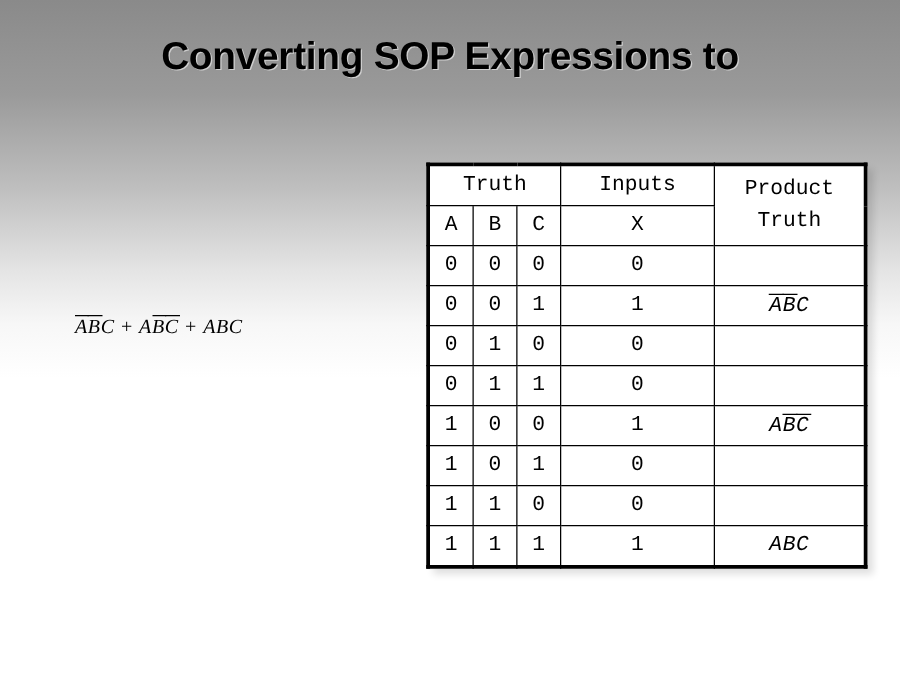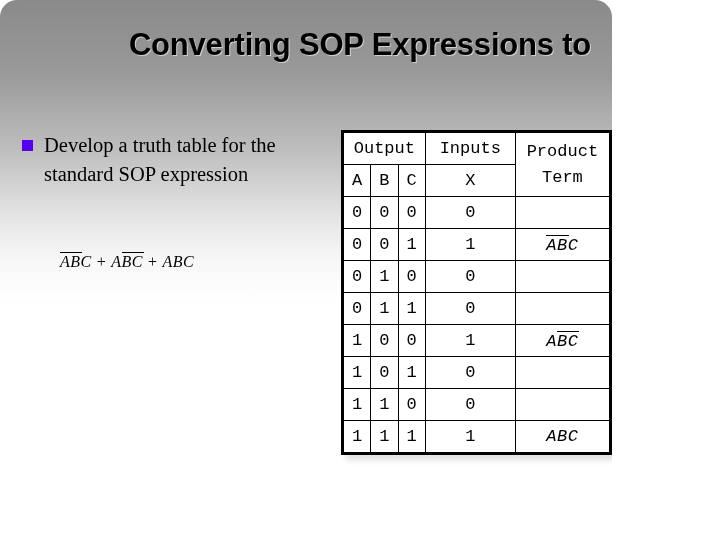--- a/index.html
+++ b/index.html
@@ -9,32 +9,31 @@
   body {
     width: 720px;
     height: 540px;
     overflow: hidden;
     font-family: "Liberation Serif", serif;
     background: #ffffff;
   }
 
   #slide {
     position: relative;
-    width: 612px;
+    width: 720px;
     height: 540px;
     background: linear-gradient(to bottom,
                 #8a8a8a 0%,
                 #9a9a9a 14%,
                 #bfbfbf 28%,
                 #e4e4e4 40%,
                 #f7f7f7 48%,
                 #ffffff 56%,
                 #ffffff 100%);
     overflow: hidden;
-    border-radius: 17px;
   }
 
   
   #title {
     position: absolute;
     left: 0;
     top: 26px;
     width: 720px;
     text-align: center;
     font-family: "Liberation Sans", sans-serif;
@@ -147,38 +146,32 @@
 </style>
 </head>
 <body>
 
 <div id="slide">
 
   <div id="title">
     <span class="tline">Converting SOP Expressions to</span>
   </div>
 
-  <div id="bullet-block">
-    <div class="bullet-row">
-      <span class="bullet-marker"></span>
-      <span class="bullet-text">Develop a truth table for the standard SOP expression</span>
-    </div>
-  </div>
 
   <div id="expression">
     <span><span class="ovb">A</span><span class="ovb">B</span><span>C</span></span><span class="plus">+</span><span><span>A</span><span class="ovb">B</span><span class="ovb">C</span></span><span class="plus">+</span><span><span>A</span><span>B</span><span>C</span></span>
   </div>
 
   <div id="truth-table-wrap">
     <table class="tt">
       <tbody>
         <tr>
-          <td class="hdr hdr-span3" colspan="3">Output</td>
+          <td class="hdr hdr-span3" colspan="3">Truth</td>
           <td class="hdr c-x">Inputs</td>
-          <td class="hdr c-pt pt-head" rowspan="2">Product Term</td>
+          <td class="hdr c-pt pt-head" rowspan="2">Product Truth</td>
         </tr>
         <tr>
           <td class="hdr c-a">A</td>
           <td class="hdr c-b">B</td>
           <td class="hdr c-c">C</td>
           <td class="hdr c-x">X</td>
         </tr>
       </tbody>
       <tbody id="tt-body">
           <tr>

